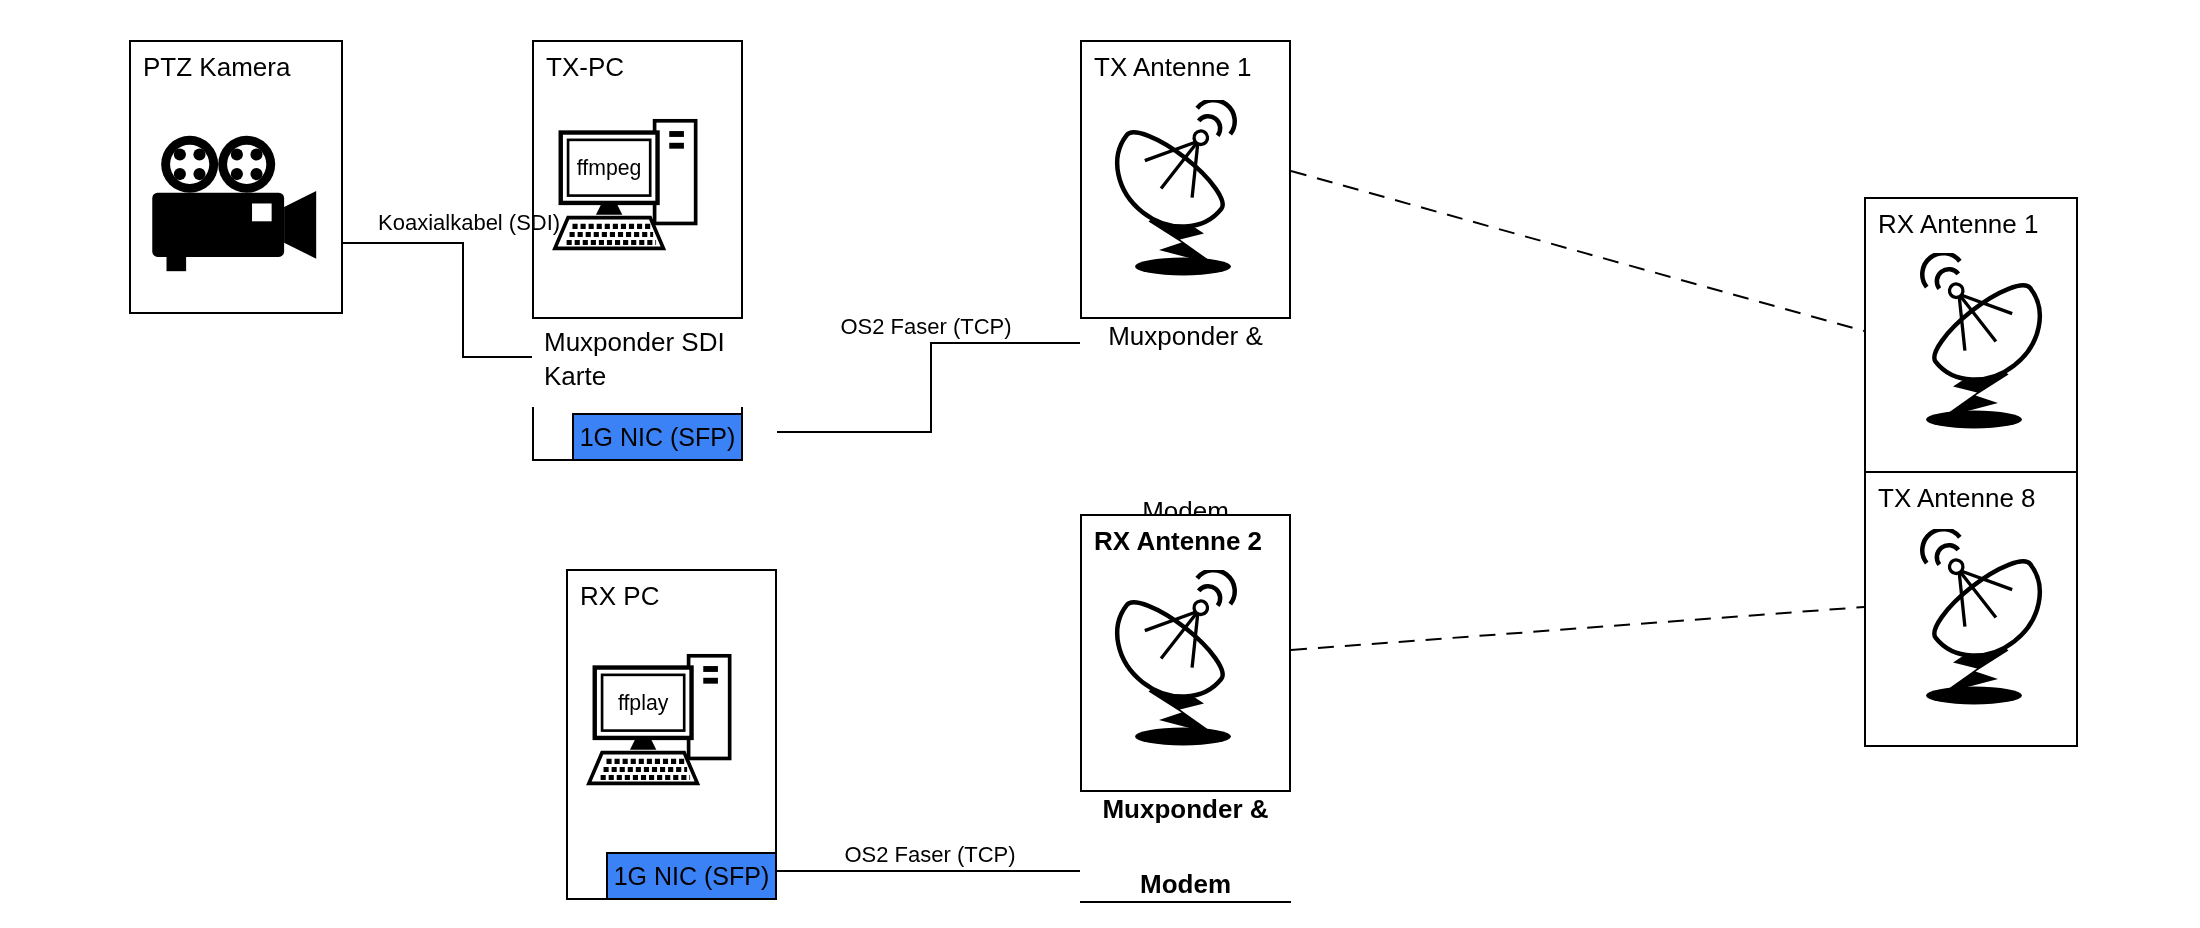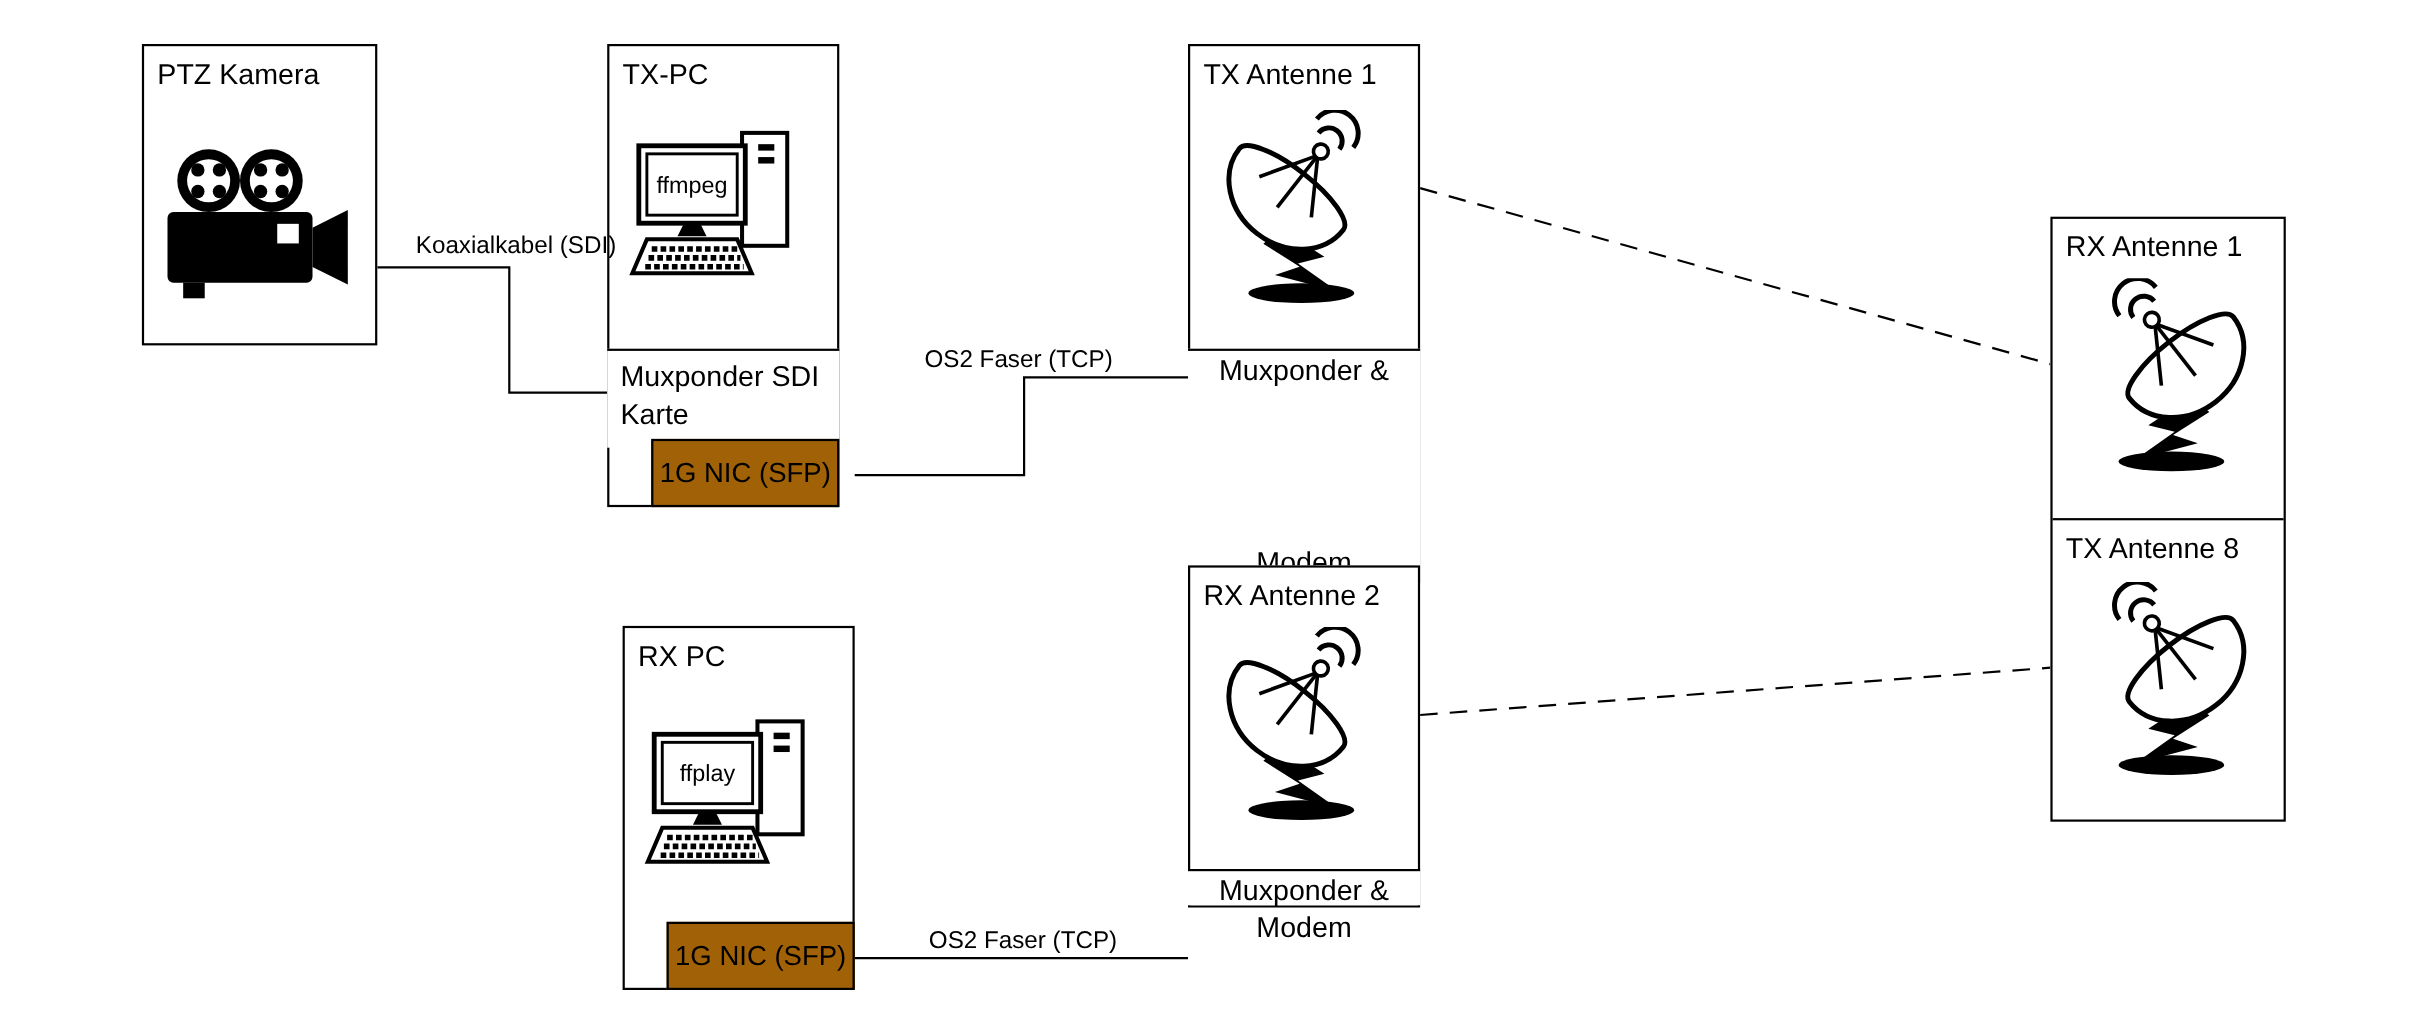--- a/index.html
+++ b/index.html
@@ -34,22 +34,22 @@
   .sub {
     position:absolute; left:-2px; right:-2px;
     border-top:2px solid #000;
     background:#fff;
     display:flex; flex-direction:column;
   }
   .sub .line { font-size:26px; line-height:34px; }
   .sub.left-text { padding:6px 10px 0 12px; }
   .sub.centered { justify-content:space-between; align-items:center; text-align:center; }
   .nic-box {
-    position:absolute; left:38px; right:-2px; bottom:-2px; height:62px;
-    border:2px solid #000; background:#a16207;
+    position:absolute; left:38px; right:-2px; bottom:-2px; height:48px;
+    border:2px solid #000; background:#3b82f6;
     display:flex; align-items:center; justify-content:center;
     font-size:25px; white-space:nowrap;
   }
   .half { position:absolute; left:0; right:0; }
   #rx1-half { top:0; height:272px; }
   #tx2-half { top:272px; bottom:0; border-top:2px solid #000; }
   .edge-label {
     position:absolute;
     font-size:22px; line-height:20px;
     text-align:center; white-space:nowrap;
@@ -105,21 +105,21 @@
       <circle cx="66.5" cy="11.5" r="3.4" fill="#000"></circle>
       <circle cx="55.5" cy="22.5" r="3.4" fill="#000"></circle>
       <circle cx="66.5" cy="22.5" r="3.4" fill="#000"></circle>
       <rect x="8" y="33" width="74" height="36" rx="3" fill="#000"></rect>
       <rect x="64" y="39" width="11" height="10" fill="#fff"></rect>
       <polygon points="82,41 100,32 100,70 82,61" fill="#000"></polygon>
       <rect x="16" y="69" width="11" height="8" fill="#000"></rect>
     </svg>
   </div>
 
-  <div class="node" id="node-tx-pc" style="left:552px; top:40px; width:211px; height:421px;">
+  <div class="node" id="node-tx-pc" style="left:532px; top:40px; width:211px; height:421px;">
     <div class="title">TX-PC</div>
     <svg class="icon" style="left:15px; top:70px;" width="176" viewBox="0 0 120 100">
       <g stroke="#000" fill="#fff">
         <rect x="72" y="6" width="28" height="70" stroke-width="2.5"></rect>
       </g>
       <rect x="82" y="13" width="10" height="4" fill="#000"></rect>
       <rect x="82" y="21" width="10" height="4" fill="#000"></rect>
       <g stroke="#000" fill="#fff">
         <rect x="8" y="14" width="66" height="48" stroke-width="3"></rect>
         <rect x="13" y="19" width="56" height="38" stroke-width="1.8"></rect>
@@ -159,21 +159,21 @@
       </svg>
     </div>
     <div class="half" id="tx2-half">
       <div class="title">TX Antenne 8</div>
       <svg class="icon mirror" style="left:15px; top:56px;" width="180" height="180" viewBox="0 0 120 120">
         <use href="#dish-icon"></use>
       </svg>
     </div>
   </div>
 
-  <div class="node" id="node-rx-ant2" style="left:1080px; top:514px; width:211px; height:311px;">
+  <div class="node" id="node-rx-ant2" style="left:1080px; top:514px; width:211px; height:389px;font-weight:bold;">
     <div class="title">RX Antenne 2</div>
     <svg class="icon" style="left:14px; top:54px;" width="180" height="180" viewBox="0 0 120 120">
       <use href="#dish-icon"></use>
     </svg>
     <div class="sub centered" style="top:274px; bottom:0;">
       <div class="line">Muxponder &amp;</div>
       <div class="line">Modem</div>
     </div>
   </div>
 

